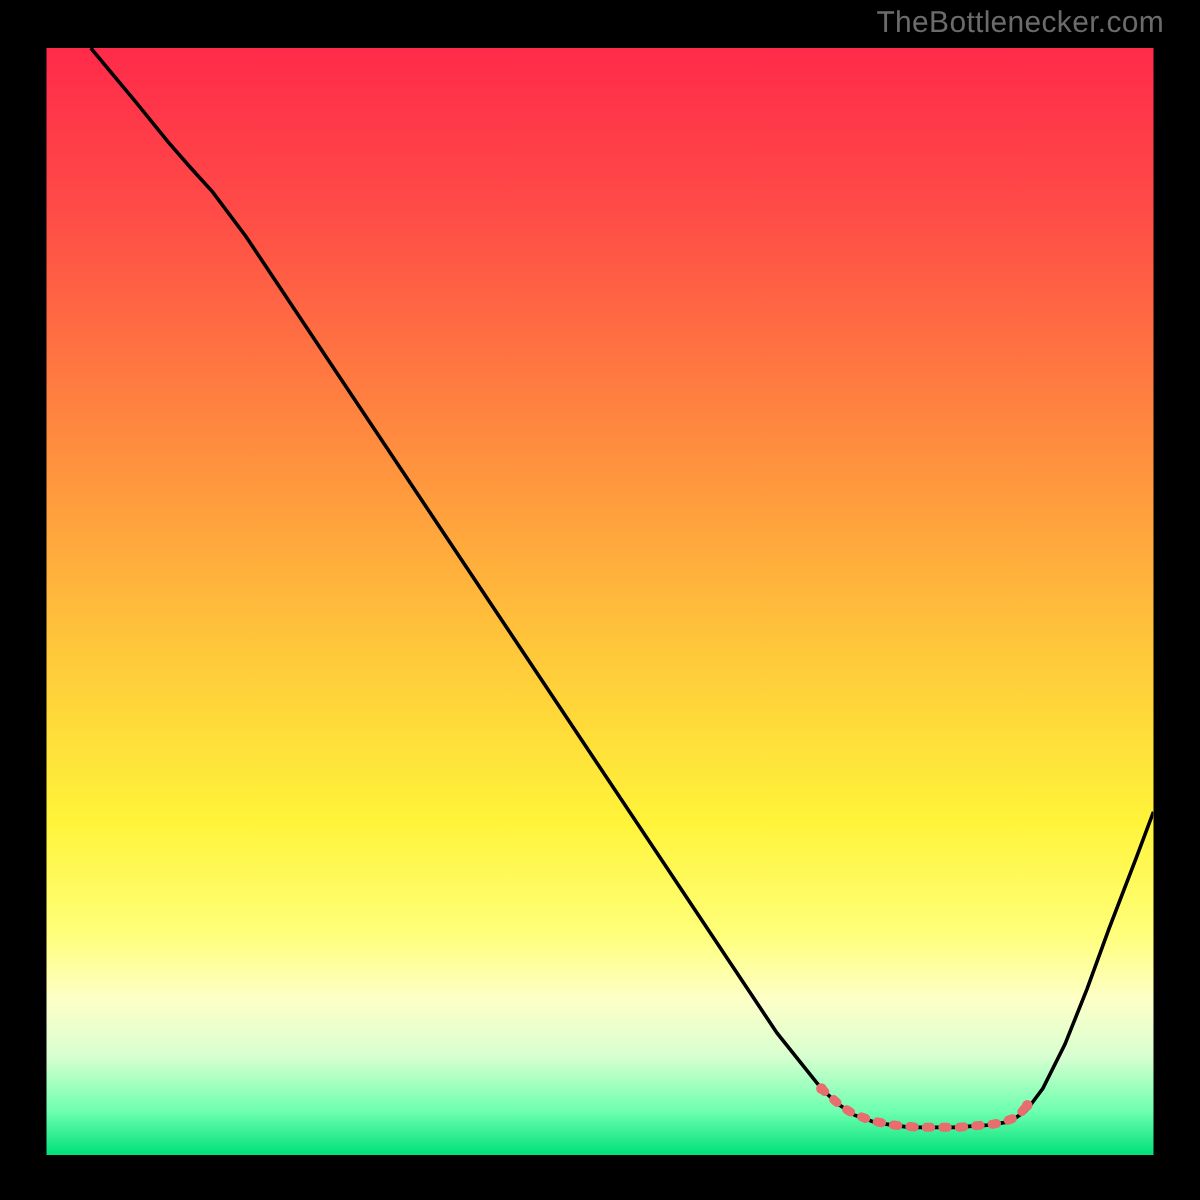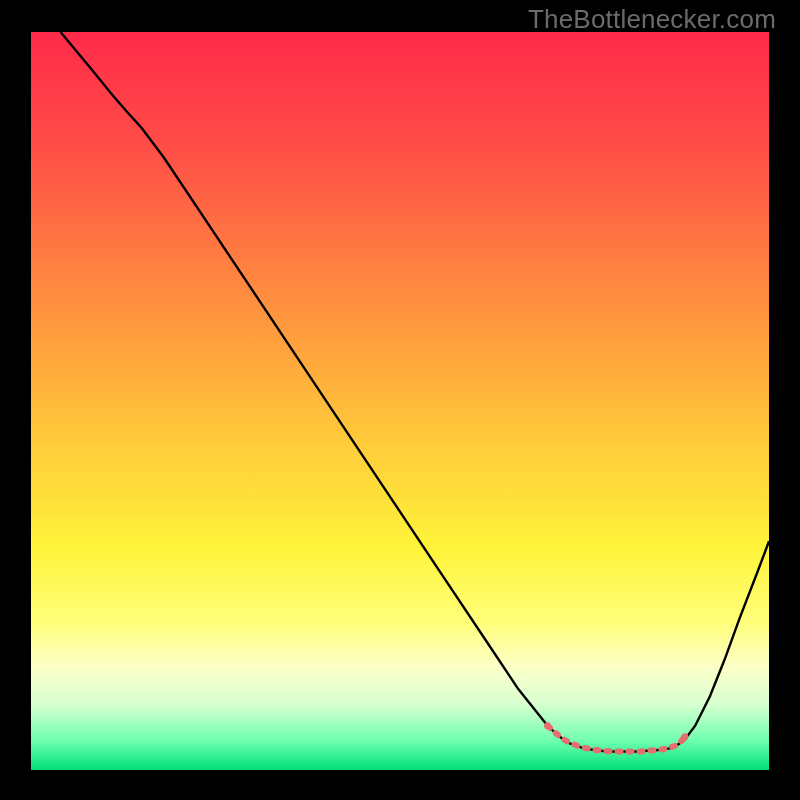--- a/index.html
+++ b/index.html
@@ -8,21 +8,21 @@
     background: #fff;
     width: 800px;
     height: 800px;
     overflow: hidden;
     position: relative;
     font-family: Arial, Helvetica, sans-serif;
   }
   .watermark {
     position: absolute;
     color: #6b6b6b;
-    font-size: 26px;
+    font-size: 20px;
     font-weight: 500;
     letter-spacing: 0.2px;
     z-index: 20;
   }
   svg.chart {
     position: absolute;
     top: 0;
     left: 0;
   }
 </style>

